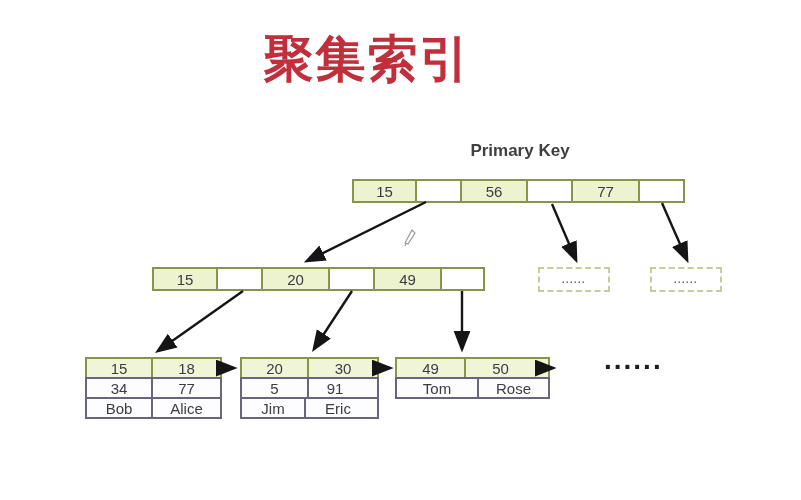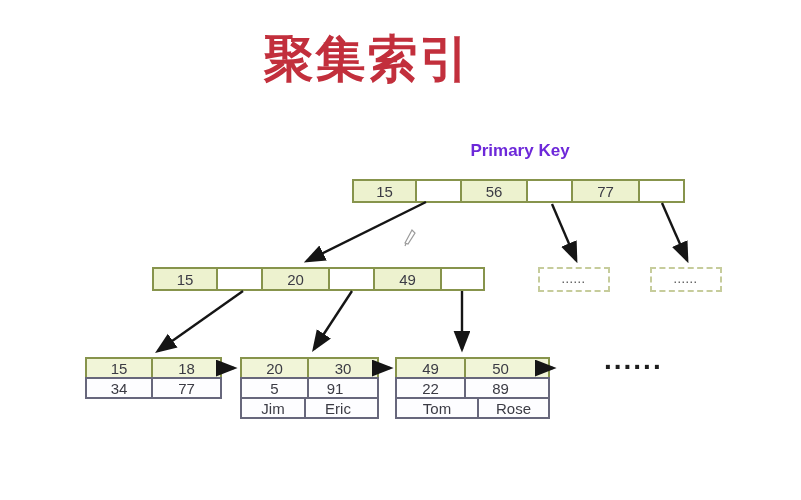--- a/index.html
+++ b/index.html
@@ -15,21 +15,21 @@
     position:absolute;left:0;top:26px;width:735px;
     text-align:center;
     font-size:50px;font-weight:bold;
     color:#c22f3c;
     letter-spacing:2px;
   }
   
   .pk-label{
     position:absolute;left:450px;top:141px;width:140px;
     text-align:center;
-    font-size:17px;font-weight:600;color:#6d28d9;
+    font-size:17px;font-weight:600;color:#404040;
   }
   
   .bnode{
     position:absolute;
     display:flex;
     border:2px solid #87944c;
     background:#fff;
     box-sizing:border-box;
     height:24px;
   }
@@ -118,20 +118,24 @@
 
   <div class="leaf" style="left:85px;top:357px;">
     <div class="lrow hdr">
       <div class="lcell" style="width:66px;">15</div>
       <div class="lcell" style="width:67px;">18</div>
     </div>
     <div class="lrow">
       <div class="lcell" style="width:66px;">34</div>
       <div class="lcell" style="width:67px;">77</div>
     </div>
+    <div class="lrow">
+      <div class="lcell" style="width:66px;">Bob</div>
+      <div class="lcell" style="width:67px;">Alice</div>
+    </div>
   </div>
 
   <div class="leaf" style="left:240px;top:357px;">
     <div class="lrow hdr">
       <div class="lcell" style="width:67px;">20</div>
       <div class="lcell" style="width:68px;">30</div>
     </div>
     <div class="lrow">
       <div class="lcell" style="width:67px;">5</div>
       <div class="lcell" style="width:52px;">91</div>
@@ -139,24 +143,20 @@
     <div class="lrow">
       <div class="lcell" style="width:64px;">Jim</div>
       <div class="lcell" style="width:64px;">Eric</div>
     </div>
   </div>
 
   <div class="leaf" style="left:395px;top:357px;">
     <div class="lrow hdr">
       <div class="lcell" style="width:69px;">49</div>
       <div class="lcell" style="width:69px;text-align:center;">50</div>
-    </div>
-    <div class="lrow">
-      <div class="lcell" style="width:69px;">22</div>
-      <div class="lcell" style="width:69px;">89</div>
     </div>
     <div class="lrow">
       <div class="lcell" style="width:82px;">Tom</div>
       <div class="lcell" style="width:69px;">Rose</div>
     </div>
   </div>
 
   <div class="big-ellipsis">......</div>
 
   <svg id="arrows" width="801" height="500" viewBox="0 0 801 500">

